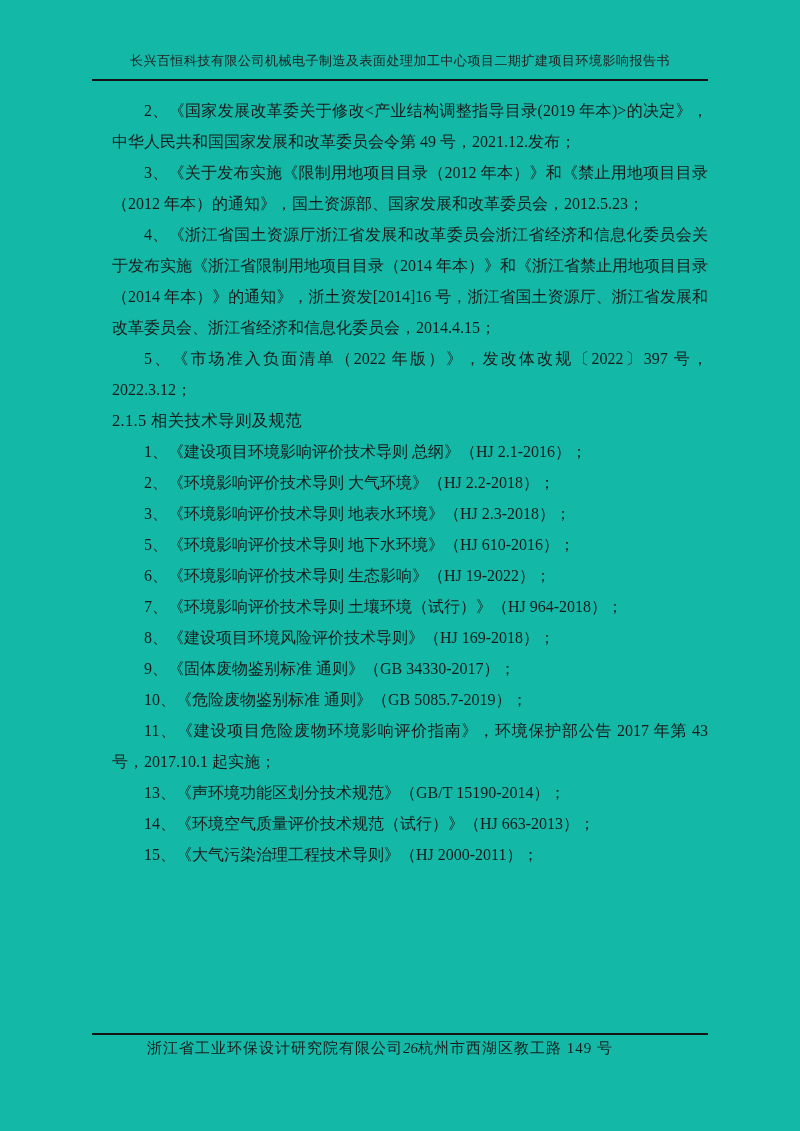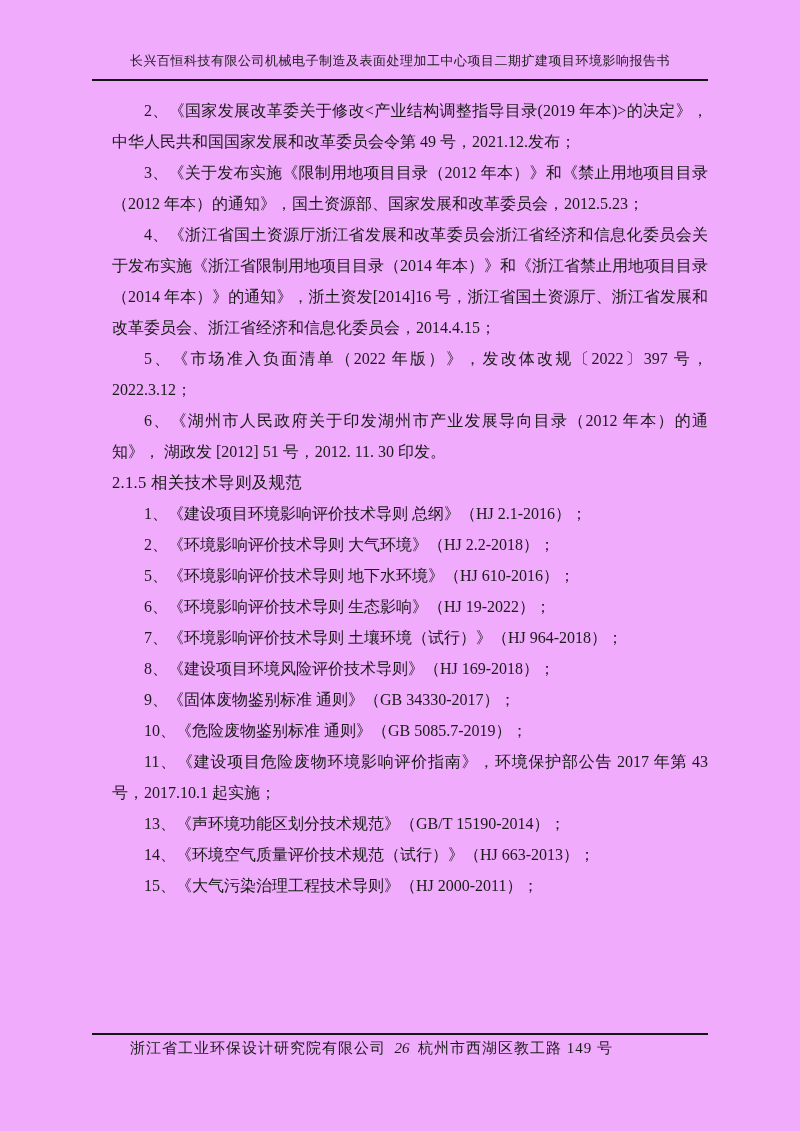--- a/index.html
+++ b/index.html
@@ -1,17 +1,17 @@
 <!DOCTYPE html>
 <html><head>
 <meta charset="utf-8">
 <style>
   html,body{margin:0;padding:0;background:#e8e8e8;}
   .page{
-    width:800px;height:1131px;margin:0 auto;background:#f0abfc;
+    width:800px;height:1131px;margin:0 auto;background:#14b8a6;
     position:relative;box-sizing:border-box;
     font-family:"Liberation Serif","DejaVu Serif",serif;
     color:#1a1a1a;overflow:hidden;
   }
   .doc-header{
     padding-top:52px;margin:0 86px;
     text-align:center;font-size:13px;line-height:18px;
     letter-spacing:0.5px;color:#222;
   }
   .header-rule{
@@ -27,45 +27,45 @@
   .section-heading{
     font-weight:normal;text-indent:0 !important;
     font-size:16.5px;letter-spacing:0.3px;
   }
   .doc-footer-rule{
     position:absolute;left:92px;right:92px;top:1033px;
     border-top:2px solid #141414;
   }
   .doc-footer{
     position:absolute;left:92px;right:92px;top:1039px;
-    display:flex;align-items:baseline;justify-content:space-between;
+    display:flex;align-items:baseline;justify-content:flex-end;
     padding-left:38px;padding-right:95px;box-sizing:border-box;
     font-size:15px;letter-spacing:1px;color:#1a1a1a;
   }
   .doc-footer .page-num{letter-spacing:0;font-style:italic;}
 </style>
 </head>
 <body>
 
 <div class="page">
 
   <div class="doc-header">长兴百恒科技有限公司机械电子制造及表面处理加工中心项目二期扩建项目环境影响报告书</div>
   <div class="header-rule"></div>
 
   <div class="content">
     <p>2、《国家发展改革委关于修改&lt;产业结构调整指导目录(2019 年本)&gt;的决定》，中华人民共和国国家发展和改革委员会令第 49 号，2021.12.发布；</p>
     <p>3、《关于发布实施《限制用地项目目录（2012 年本）》和《禁止用地项目目录（2012 年本）的通知》，国土资源部、国家发展和改革委员会，2012.5.23；</p>
     <p>4、《浙江省国土资源厅浙江省发展和改革委员会浙江省经济和信息化委员会关于发布实施《浙江省限制用地项目目录（2014 年本）》和《浙江省禁止用地项目目录（2014 年本）》的通知》，浙土资发[2014]16 号，浙江省国土资源厅、浙江省发展和改革委员会、浙江省经济和信息化委员会，2014.4.15；</p>
     <p>5、《市场准入负面清单（2022 年版）》，发改体改规〔2022〕397 号，2022.3.12；</p>
-    <p>6、《湖州市人民政府关于印发湖州市产业发展导向目录（2012 年本）的通知》， 湖政发 [2012] 51 号，2012. 11. 30 印发。</p>
 
     <p class="section-heading">2.1.5 相关技术导则及规范</p>
 
     <p>1、《建设项目环境影响评价技术导则 总纲》（HJ 2.1-2016）；</p>
     <p>2、《环境影响评价技术导则 大气环境》（HJ 2.2-2018）；</p>
+    <p>3、《环境影响评价技术导则 地表水环境》（HJ 2.3-2018）；</p>
     <p>5、《环境影响评价技术导则 地下水环境》（HJ 610-2016）；</p>
     <p>6、《环境影响评价技术导则 生态影响》（HJ 19-2022）；</p>
     <p>7、《环境影响评价技术导则 土壤环境（试行）》（HJ 964-2018）；</p>
     <p>8、《建设项目环境风险评价技术导则》（HJ 169-2018）；</p>
     <p>9、《固体废物鉴别标准 通则》（GB 34330-2017）；</p>
     <p>10、《危险废物鉴别标准 通则》（GB 5085.7-2019）；</p>
     <p>11、《建设项目危险废物环境影响评价指南》，环境保护部公告 2017 年第 43 号，2017.10.1 起实施；</p>
     <p>13、《声环境功能区划分技术规范》（GB/T 15190-2014）；</p>
     <p>14、《环境空气质量评价技术规范（试行）》（HJ 663-2013）；</p>
     <p>15、《大气污染治理工程技术导则》（HJ 2000-2011）；</p>

